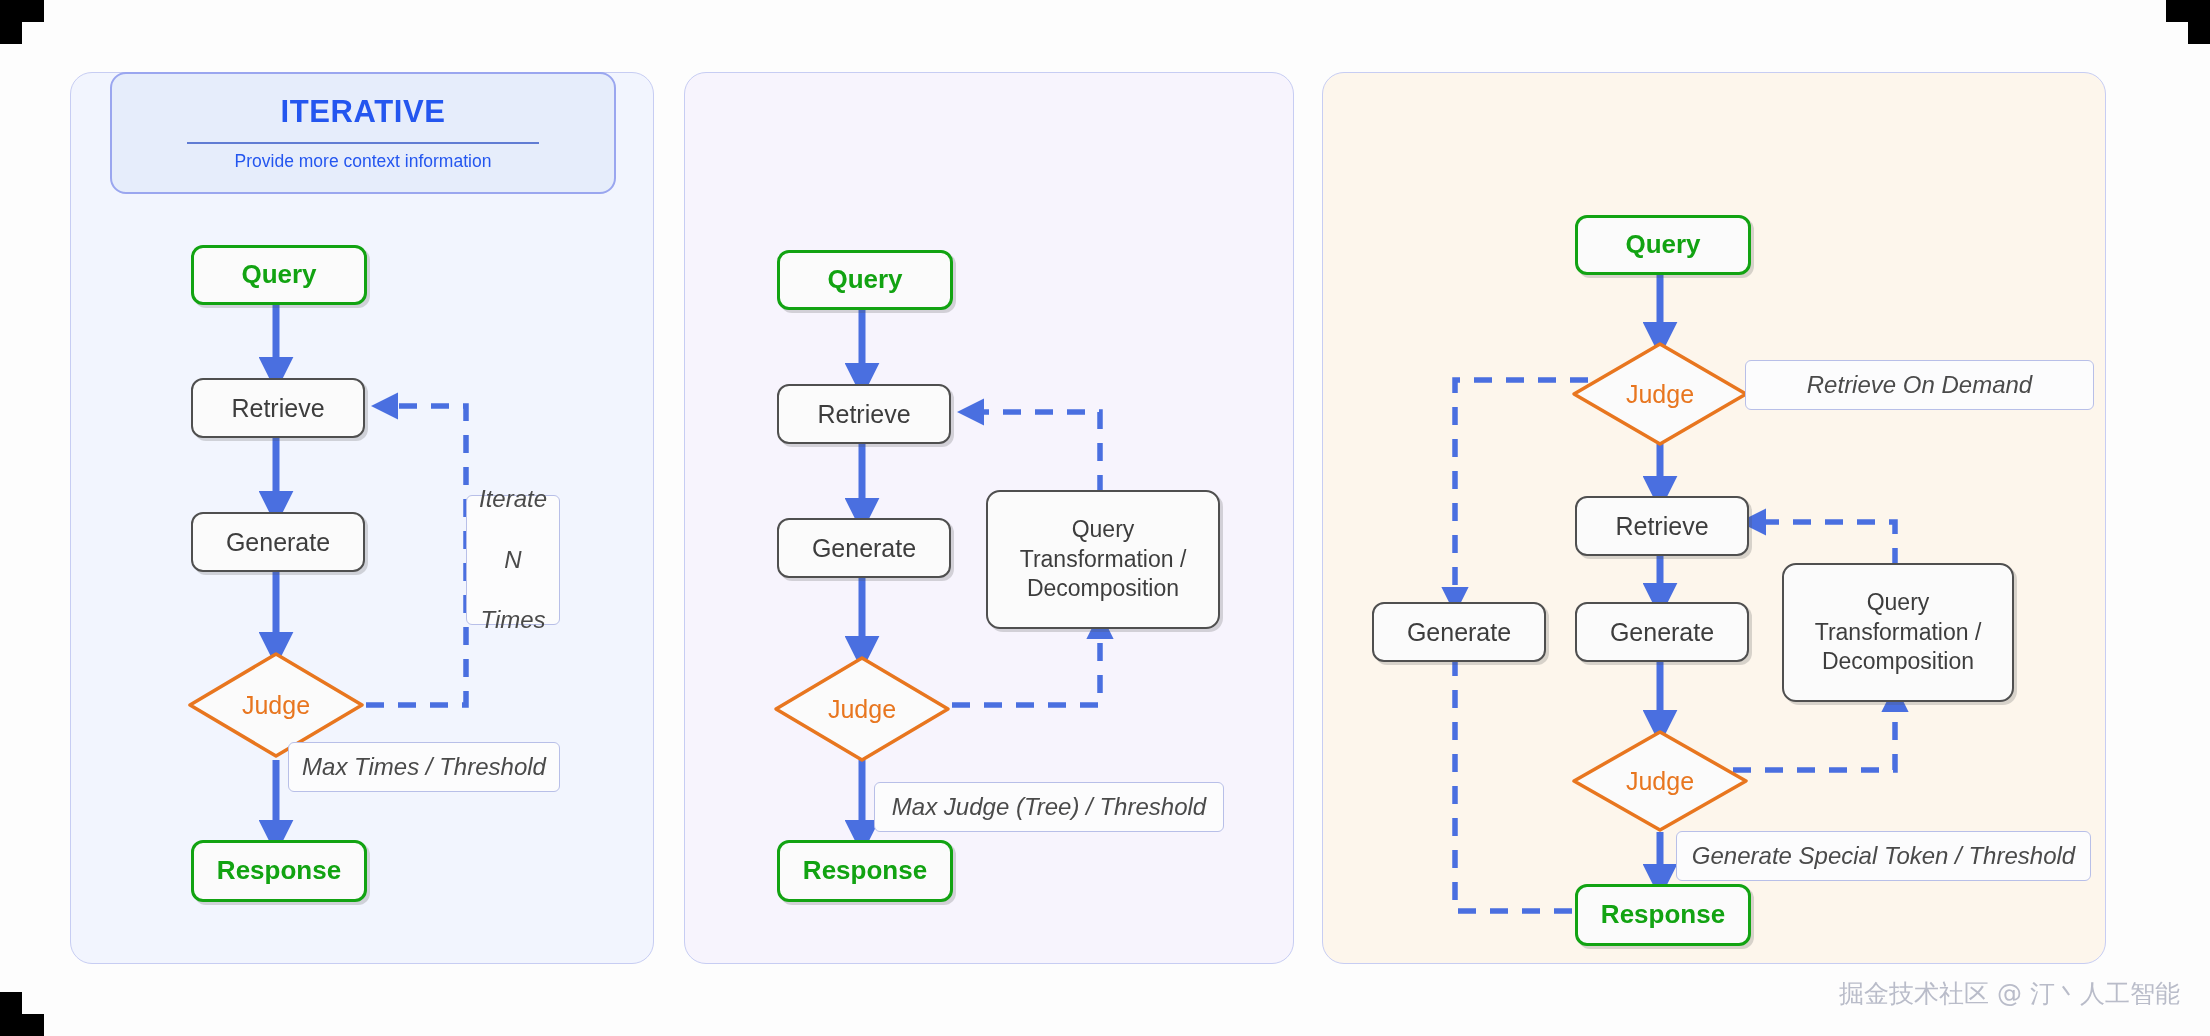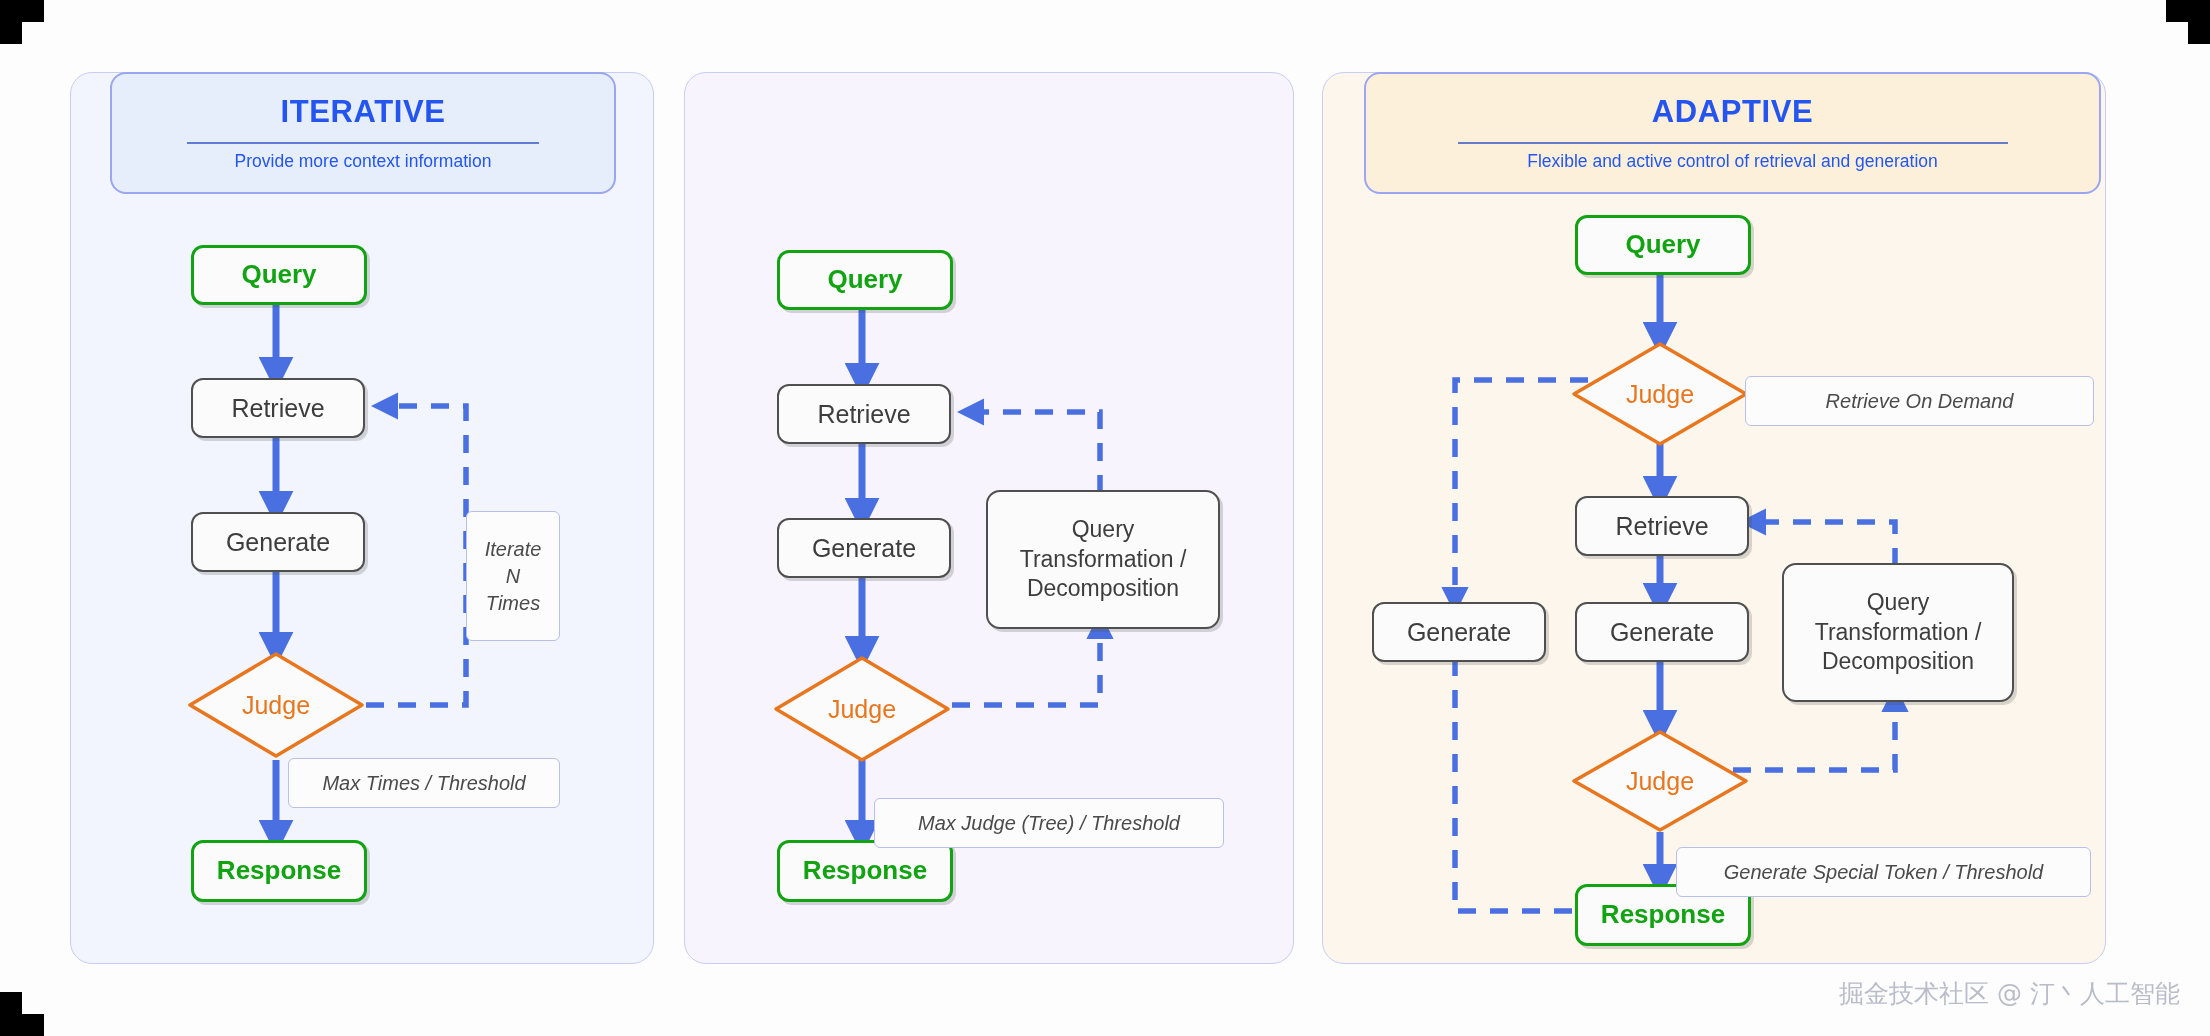--- a/index.html
+++ b/index.html
@@ -51,22 +51,22 @@
 
   
   .diamond{position:absolute;}
   .diamond .shape{position:absolute;inset:0;}
   .diamond .lbl{position:absolute;inset:0;display:flex;align-items:center;
         justify-content:center;color:#e8761f;font-weight:normal;font-size:25px;}
 
   
   .pill{position:absolute;display:flex;align-items:center;justify-content:center;
         background:#fcfcfd;border:1px solid #b8bfe8;border-radius:6px;
-        color:#4a4a4a;font-style:italic;font-size:20px;text-align:center;
-        line-height:1.35;margin-top:16px;}
+        color:#4a4a4a;font-style:italic;font-size:24px;text-align:center;
+        line-height:1.35;}
 
   svg.lines{position:absolute;left:0;top:0;width:2210px;height:1036px;
             pointer-events:none;overflow:visible;}
 
   .watermark{position:absolute;right:30px;bottom:26px;color:#b9bcc9;
              font-size:25px;white-space:nowrap;
              font-family:"DejaVu Sans",sans-serif;}
 </style>
 </head>
 <body>
@@ -74,25 +74,20 @@
 <div class="canvas">
 
   <div class="col col-1"></div>
   <div class="col col-2"></div>
   <div class="col col-3"></div>
 
   <div class="hdr hdr-1">
     <div class="hdr-title">ITERATIVE</div>
     <div class="hdr-rule"></div>
     <div class="hdr-sub">Provide more context information</div>
-  </div>
-  <div class="hdr hdr-3">
-    <div class="hdr-title">ADAPTIVE</div>
-    <div class="hdr-rule"></div>
-    <div class="hdr-sub">Flexible and  active control of retrieval and generation</div>
   </div>
 
   <svg class="lines">
     <defs>
       <marker id="ah-solid" markerWidth="5" markerHeight="5" refX="2.6" refY="2.5" orient="auto">
         <path d="M0,0 L5,2.5 L0,5 z" fill="#4a6fe0"></path>
       </marker>
       <marker id="ah-dash" markerWidth="5" markerHeight="5" refX="2.6" refY="2.5" orient="auto">
         <path d="M0,0 L5,2.5 L0,5 z" fill="#4a6fe0"></path>
       </marker>
@@ -137,21 +132,21 @@
 
   <div class="diamond" style="left:186px;top:650px;width:180px;height:110px;">
     <svg class="shape" viewBox="0 0 180 110" preserveAspectRatio="none">
       <polygon points="90,4 176,55 90,106 4,55" fill="#fbfbfb" stroke="#e8761f" stroke-width="3.5" stroke-linejoin="round"></polygon>
     </svg>
     <div class="lbl">Judge</div>
   </div>
 
   <div class="node green" style="left:191px;top:840px;width:170px;height:56px;">Response</div>
 
-  <div class="pill" style="left:466px;top:495px;width:92px;height:128px;flex-direction:column;">
+  <div class="pill" style="left:466px;top:495px;width:92px;height:128px;flex-direction:column;gap:28px;">
     <span>Iterate</span>
     <span>N</span>
     <span>Times</span>
   </div>
 
   <div class="pill" style="left:288px;top:742px;width:270px;height:48px;">Max Times / Threshold</div>
 
   <div class="node green" style="left:777px;top:250px;width:170px;height:54px;">Query</div>
   <div class="node grey" style="left:777px;top:384px;width:170px;height:56px;">Retrieve</div>
   <div class="node grey" style="left:777px;top:518px;width:170px;height:56px;">Generate</div>

